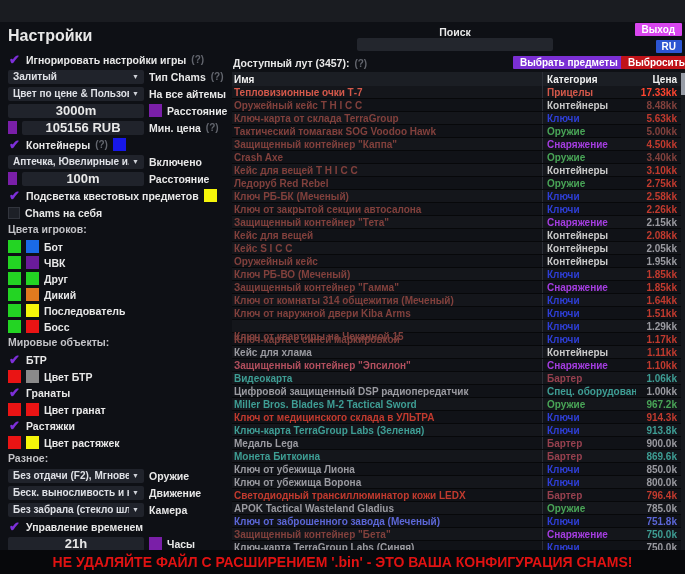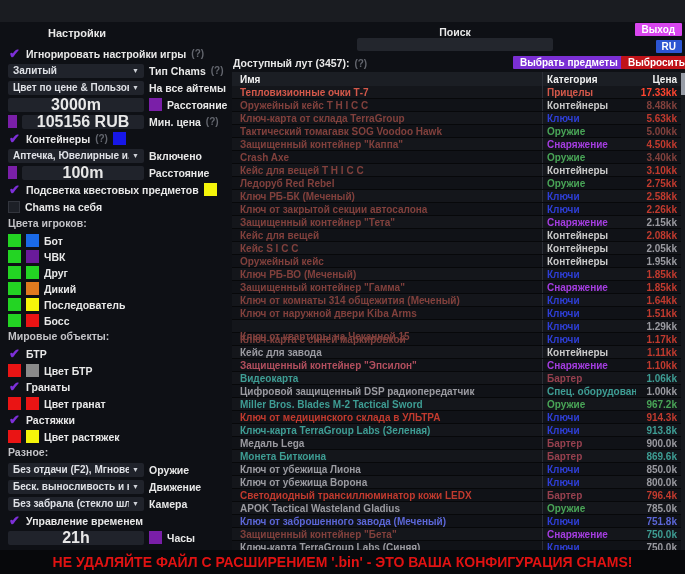--- a/index.html
+++ b/index.html
@@ -11,35 +11,35 @@
     position:relative;
     font-size:11px;
   }
   .titlebar { position:absolute; top:0; left:0; right:0; height:22px; background:#1a1c21; }
   .bottombar { position:absolute; bottom:0; left:0; right:0; height:24px; background:#07080b;
     display:flex; align-items:center; justify-content:center; z-index:30; }
   .warning { color:#e01212; font-weight:bold; font-size:14px; }
 
   
   .settings { position:absolute; left:8px; top:27px; width:222px; bottom:24px; overflow:hidden; }
-  .settings-title { font-size:11px; font-weight:bold; color:#e8e8e8; margin-bottom:8px;margin-left:40px; }
+  .settings-title { font-size:16px; font-weight:bold; color:#e8e8e8; margin-bottom:8px; }
   .srow { display:flex; align-items:center; height:13px; margin-bottom:4px; gap:5px; }
   .prow { height:13px; margin-bottom:3px; }
   .section-label { font-size:10.5px; font-weight:bold; color:#c3c3c7; margin:3px 0 5px 0; height:12px; }
   .lbl { font-size:10.5px; font-weight:bold; color:#e8e8e8; white-space:nowrap; }
   .hint { font-size:10px; font-weight:bold; color:#63666e; }
   .chk { width:13px; height:13px; display:inline-flex; align-items:center; justify-content:center;
     color:#7d2fd8; font-size:13px; font-weight:bold; line-height:13px; flex:0 0 13px; }
   .chk.off { background:#1d2027; border:1px solid #32353d; width:12px; height:12px; flex:0 0 12px; }
   .drop { background:#20232b; height:14px; width:136px; flex:0 0 136px; display:flex; align-items:center;
     padding:0 5px; border-radius:2px; }
   .drop .val { flex:1; font-size:10px; font-weight:bold; color:#dfe1e6; white-space:nowrap; overflow:hidden; }
   .drop .arr { font-size:7px; color:#cfd2d8; margin-left:3px; }
   .inputbox { background:#20232b; height:14px; display:flex; align-items:center; justify-content:center;
-    font-size:16px; font-weight:bold; color:#e8e8e8; border-radius:2px; }
+    font-size:13px; font-weight:bold; color:#e8e8e8; border-radius:2px; }
   .inputbox.w136 { width:136px; flex:0 0 136px; }
   .inputbox.w122 { width:122px; flex:0 0 122px; }
   .swatch { width:13px; height:13px; flex:0 0 13px; display:inline-block; }
   .swatch.narrow { width:9px; flex:0 0 9px; }
 
   
   .search-label { position:absolute; top:26px; left:357px; width:196px; text-align:center;
     font-size:10.5px; font-weight:bold; color:#e8e8e8; }
   .search-input { position:absolute; top:38px; left:357px; width:196px; height:13px;
     background:#23262d; border:none; border-radius:2px; color:#e8e8e8; font-size:10px; padding:0 4px; }
@@ -52,21 +52,21 @@
   .kappa-btn { position:absolute; top:56px; left:513px; background:#7b2fd4; }
   .dump-btn { position:absolute; top:56px; left:621px; background:#c01319; }
 
   
   .loot-table { position:absolute; left:232px; top:72px; right:4px; bottom:24px; overflow:hidden; }
   .thead { display:flex; height:14px; background:#1b1e24; align-items:center;
     font-size:10px; font-weight:bold; color:#f0f0f0; }
   .trow { display:flex; height:13px; align-items:center; font-size:10px; font-weight:bold;
     background:#14161b; border-bottom:1px solid #07080a; }
   .trow:nth-child(even) { background:#101217; }
-  .cell-name { flex:1; padding-left:8px; white-space:nowrap; overflow:hidden; }
+  .cell-name { flex:1; padding-left:2px; white-space:nowrap; overflow:hidden; }
   .cell-cat { width:94px; flex:0 0 94px; padding-left:4px; border-left:1px solid #2b2e36;
     white-space:nowrap; overflow:hidden; align-self:stretch; display:flex; align-items:center; }
   .cell-price { width:45px; flex:0 0 45px; text-align:right; padding-right:4px; white-space:nowrap; }
   .scrollbar { position:absolute; right:0; top:72px; bottom:24px; width:4px; background:#16181d; }
   .scroll-thumb { position:absolute; top:1px; left:0; width:4px; height:22px; background:#979ca6; }
 </style>
 </head>
 <body>
 
 <div class="titlebar"></div>
@@ -338,21 +338,21 @@
         <span class="cell-name" style="color: rgb(129, 64, 60); margin-top: 21px;">Ключ от квартиры на Чеканной 15</span>
         <span class="cell-cat" style="color: rgb(46, 62, 214);">Ключи</span>
         <span class="cell-price" style="color: rgb(154, 154, 160);">1.29kk</span>
       </div>
       <div class="trow">
         <span class="cell-name" style="color: rgb(129, 64, 60);">Ключ-карта с синей маркировкой</span>
         <span class="cell-cat" style="color: rgb(46, 62, 214);">Ключи</span>
         <span class="cell-price" style="color: rgb(193, 58, 46);">1.17kk</span>
       </div>
       <div class="trow">
-        <span class="cell-name" style="color: rgb(154, 154, 160);">Кейс для завода</span>
+        <span class="cell-name" style="color: rgb(154, 154, 160);">Кейс для хлама</span>
         <span class="cell-cat" style="color: rgb(201, 201, 201);">Контейнеры</span>
         <span class="cell-price" style="color: rgb(193, 58, 46);">1.11kk</span>
       </div>
       <div class="trow">
         <span class="cell-name" style="color: rgb(178, 79, 94);">Защищенный контейнер "Эпсилон"</span>
         <span class="cell-cat" style="color: rgb(164, 61, 224);">Снаряжение</span>
         <span class="cell-price" style="color: rgb(193, 58, 46);">1.10kk</span>
       </div>
       <div class="trow">
         <span class="cell-name" style="color: rgb(62, 157, 148);">Видеокарта</span>

